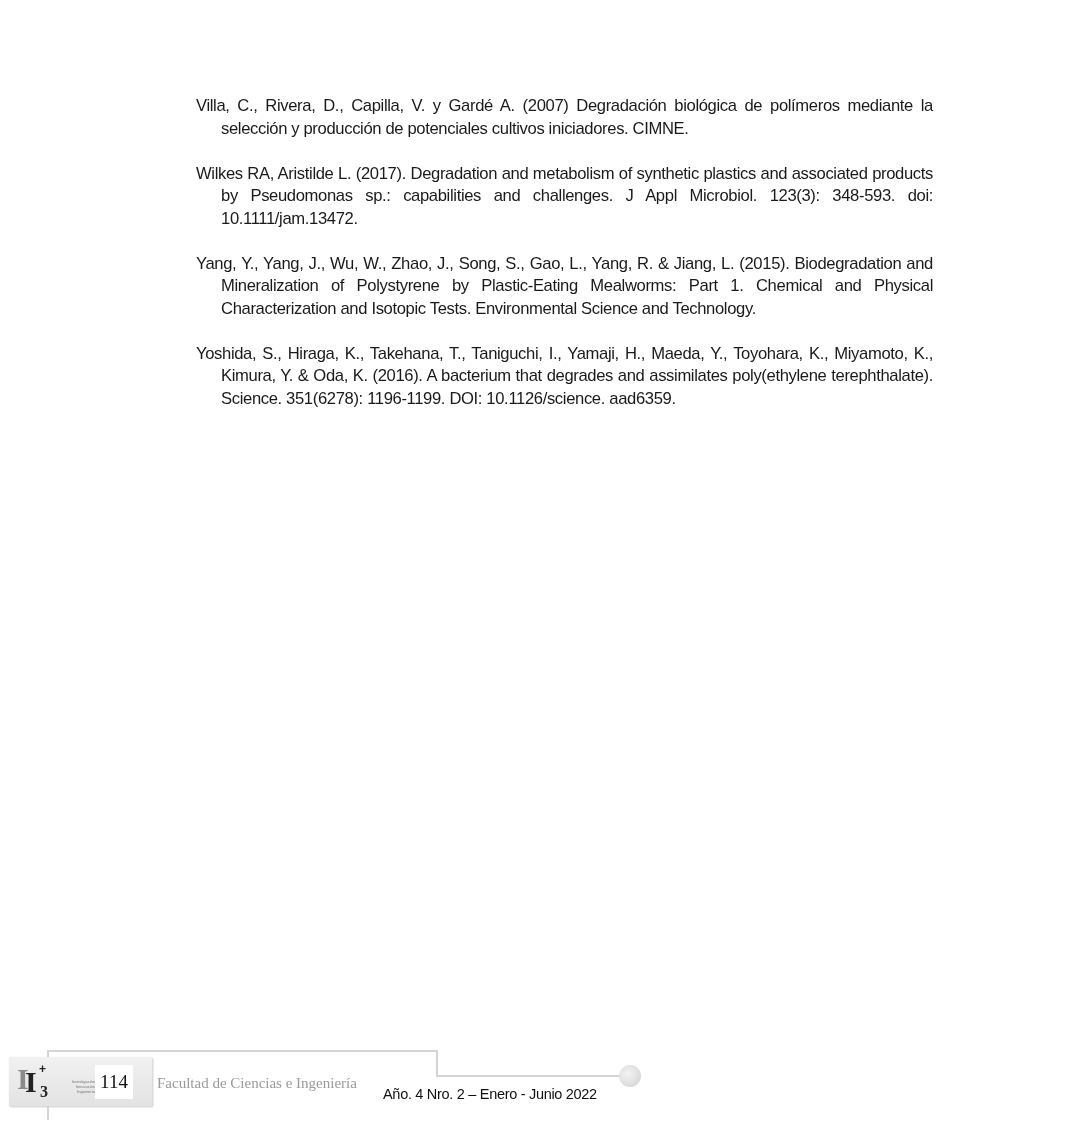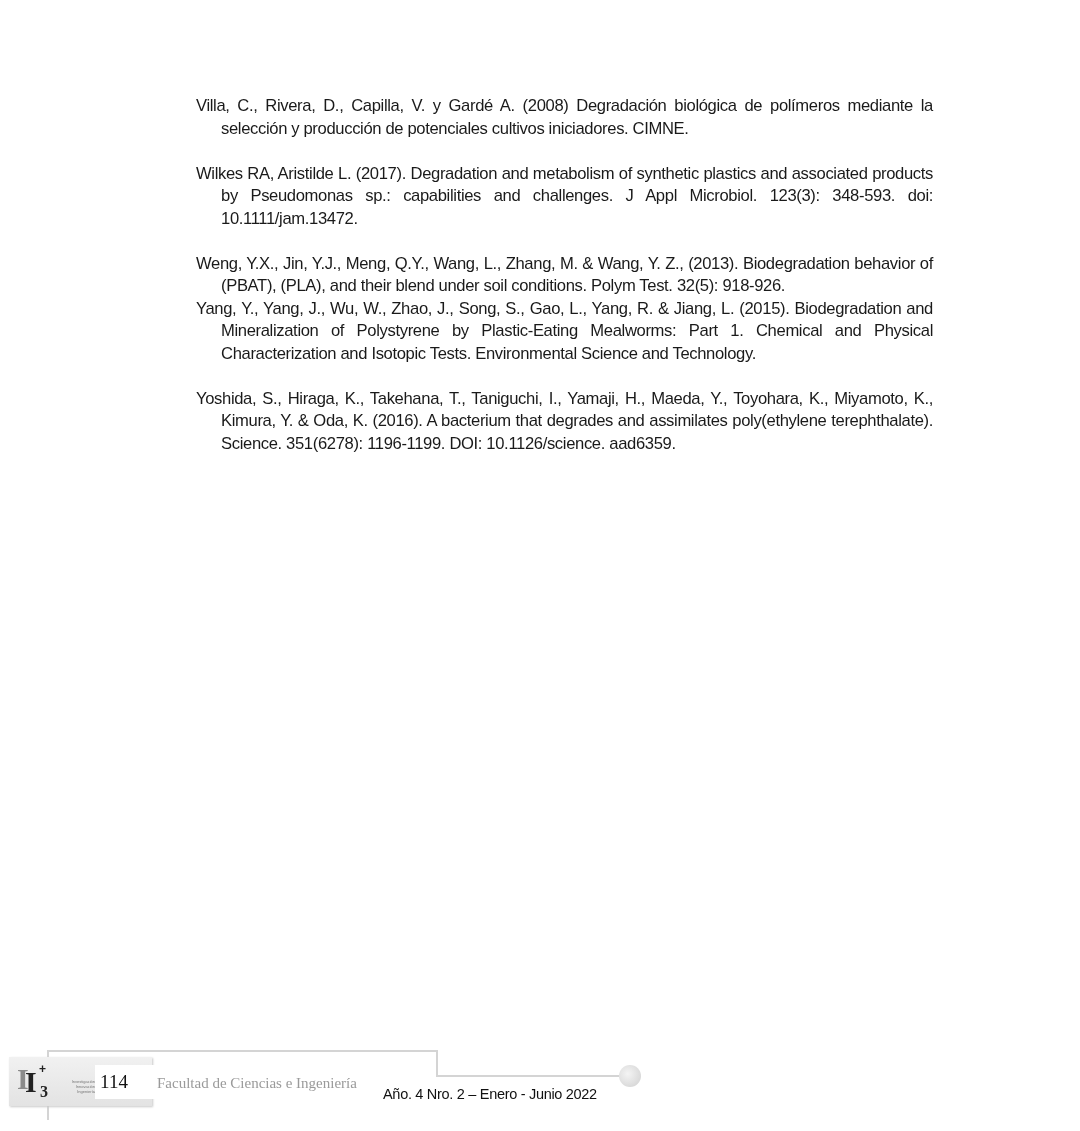--- a/index.html
+++ b/index.html
@@ -22,35 +22,34 @@
               background: linear-gradient(180deg, #f1f1f1, #e3e3e3); box-shadow: 1px 1px 2px #c9c9c9; }
   .logo-mark { position: absolute; left: 8px; top: 5px; width: 42px; height: 40px; }
   .logo-I1 { position: absolute; left: 0; top: 2px; font-family: "Liberation Serif", serif; font-weight: bold;
              font-size: 30px; color: #8a8a8a; line-height: 30px; }
   .logo-I2 { position: absolute; left: 8px; top: 5px; font-family: "Liberation Serif", serif; font-weight: bold;
              font-size: 30px; color: #222; line-height: 30px; }
   .logo-plus { position: absolute; left: 22px; top: 0; font-size: 12px; font-weight: bold; color: #222; font-family: "Liberation Sans", sans-serif; }
   .logo-3 { position: absolute; left: 23px; top: 21px; font-size: 16px; font-weight: bold; color: #222; font-family: "Liberation Serif", serif; }
   .logo-sub { position: absolute; left: 40px; top: 17px; font-size: 4px; line-height: 5px; color: #777; text-align: right;
               font-family: "Liberation Sans", sans-serif; width: 38px; }
-  .page-num-box { position: absolute; left: 95px; top: 1065px; width: 38px; height: 34px; background: #ffffff; padding-left: 32px; }
+  .page-num-box { position: absolute; left: 95px; top: 1065px; width: 38px; height: 34px; background: #ffffff; }
   .page-num { position: absolute; left: 0; top: 6px; width: 38px; text-align: center; font-size: 19px; color: #111;
               font-family: "Liberation Serif", serif; }
   .faculty { position: absolute; left: 157px; top: 1075px; font-size: 15px; color: #9a9a9a;
              font-family: "Liberation Serif", serif; }
   .issue { position: absolute; left: 383px; top: 1086px; font-size: 14.5px; color: #111;
            font-family: "Liberation Sans", sans-serif; letter-spacing: -0.3px; text-align: right; }
 </style>
 </head>
 <body>
 
 <div class="refs">
-  <p class="ref">Villa, C., Rivera, D., Capilla, V. y Gardé A. (2008) Degradación biológica de polímeros mediante la selección y producción de potenciales cultivos iniciadores. CIMNE.</p>
+  <p class="ref">Villa, C., Rivera, D., Capilla, V. y Gardé A. (2007) Degradación biológica de polímeros mediante la selección y producción de potenciales cultivos iniciadores. CIMNE.</p>
   <p class="ref">Wilkes RA, Aristilde L. (2017). Degradation and metabolism of synthetic plastics and associated products by Pseudomonas sp.: capabilities and challenges. J Appl Microbiol. 123(3): 348-593. doi: 10.1111/jam.13472.</p>
-  <p class="ref tight">Weng, Y.X., Jin, Y.J., Meng, Q.Y., Wang, L., Zhang, M. &amp; Wang, Y. Z., (2013). Biodegradation behavior of (PBAT), (PLA), and their blend under soil conditions. Polym Test. 32(5): 918-926.</p>
   <p class="ref">Yang, Y., Yang, J., Wu, W., Zhao, J., Song, S., Gao, L., Yang, R. &amp; Jiang, L. (2015). Biodegradation and Mineralization of Polystyrene by Plastic-Eating Mealworms: Part 1. Chemical and Physical Characterization and Isotopic Tests. Environmental Science and Technology.</p>
   <p class="ref">Yoshida, S., Hiraga, K., Takehana, T., Taniguchi, I., Yamaji, H., Maeda, Y., Toyohara, K., Miyamoto, K., Kimura, Y. &amp; Oda, K. (2016). A bacterium that degrades and assimilates poly(ethylene terephthalate). Science. 351(6278): 1196-1199. DOI: 10.1126/science. aad6359.</p>
 </div>
 
 <div>
   <div class="footer-line-top"></div>
   <div class="footer-line-left"></div>
   <div class="footer-line-drop"></div>
   <div class="footer-line-right"></div>
   <div class="footer-dot"></div>

